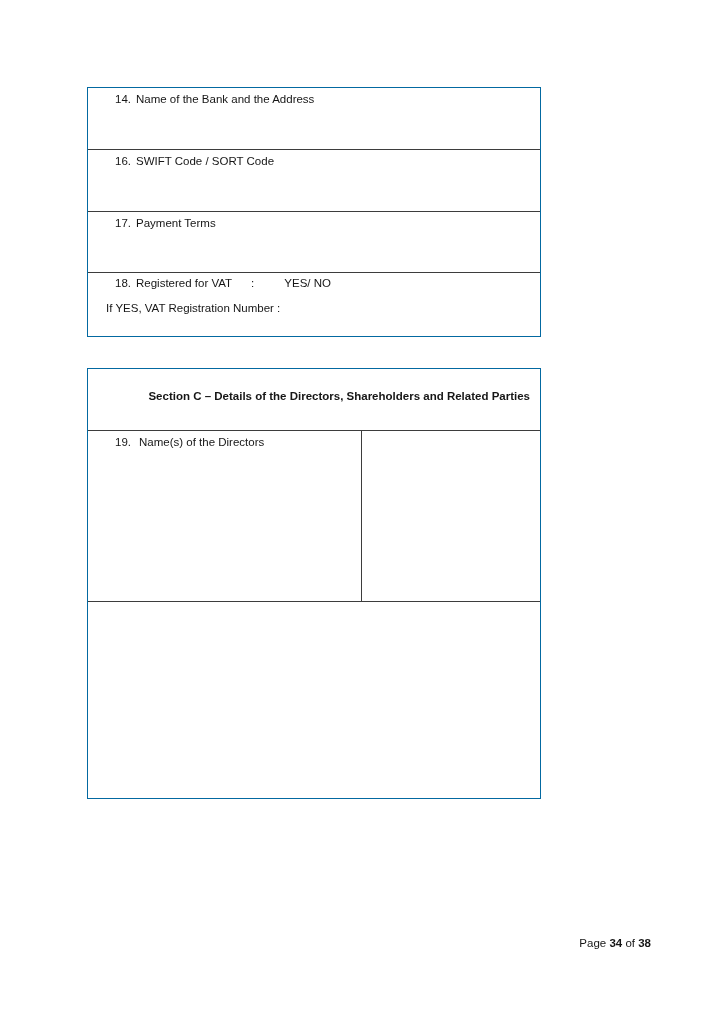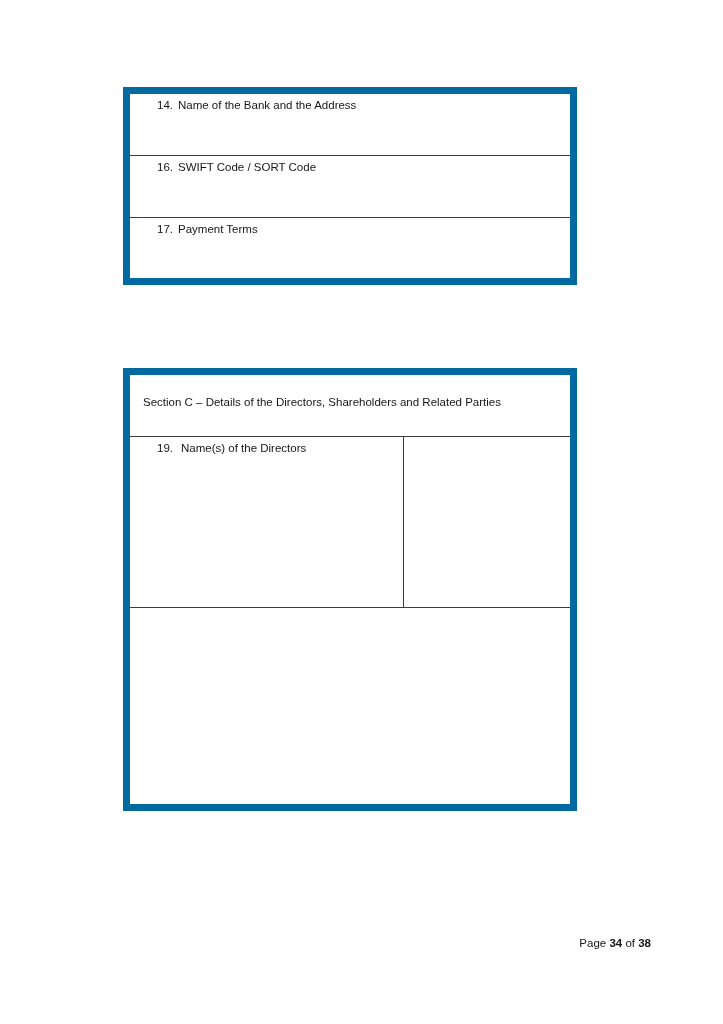--- a/index.html
+++ b/index.html
@@ -13,24 +13,23 @@
     height: 1024px;
     font-family: "Liberation Sans", "DejaVu Sans", sans-serif;
     font-size: 11.5px;
     color: #161616;
     overflow: hidden;
   }
   .tbl {
     position: absolute;
     left: 87px;
     width: 454px;
-    border: 7px solid #0369a1;
+    border: 1px solid #0369a1;
     box-sizing: border-box;
     background: #ffffff;
-    margin-left: 36px;
   }
   .t1 { top: 87px; }
   .t2 { top: 368px; }
   .row {
     position: relative;
     box-sizing: border-box;
   }
   .row + .row { border-top: 1px solid #3d3d3d; }
   .split {
     display: flex;
@@ -71,22 +70,23 @@
     display: flex;
     align-items: baseline;
     padding: 4px 8px 0 27px;
   }
   .vat-colon { margin-left: 19px; }
   .vat-options { margin-left: 30px; }
   .vat-subline {
     padding: 13px 8px 0 18px;
   }
   .section-title {
-    font-weight: normal;
+    font-weight: bold;
     padding: 21px 10px 0 13px;
+    text-align: right;
   }
   .footer {
     position: absolute;
     top: 937px;
     right: 72px;
     white-space: pre;
   }
   .footer b { font-weight: bold; }
 </style>
 </head>
@@ -112,20 +112,29 @@
       </div>
     </div>
 
     <div class="row h-r17">
       <div class="item">
         <span class="num">17.</span>
         <span class="lbl lbl-full">Payment Terms</span>
       </div>
     </div>
 
+    <div class="row h-r18">
+      <div class="vat-line">
+        <span class="num">18.</span>
+        <span>Registered for VAT</span>
+        <span class="vat-colon">:</span>
+        <span class="vat-options">YES/ NO</span>
+      </div>
+      <div class="vat-subline">If YES, VAT Registration Number :</div>
+    </div>
 
   </div>
 
   <div class="tbl t2">
 
     <div class="row h-hdr">
       <div class="section-title">Section C – Details of the Directors, Shareholders and Related Parties</div>
     </div>
 
     <div class="row split h-r19">

